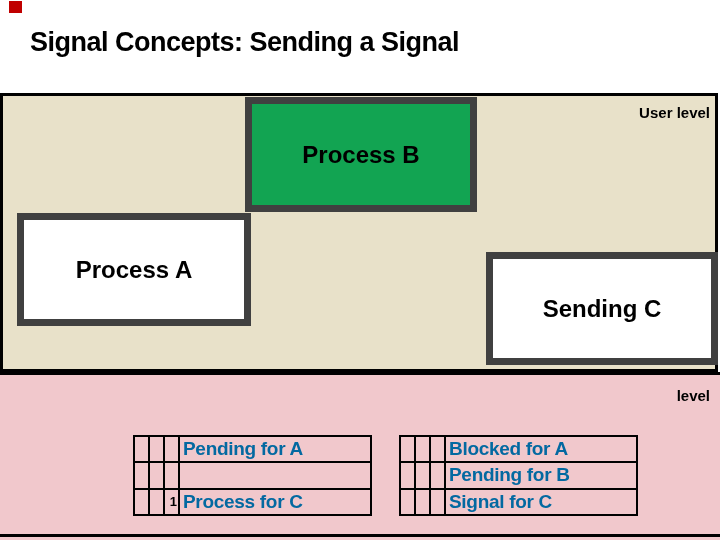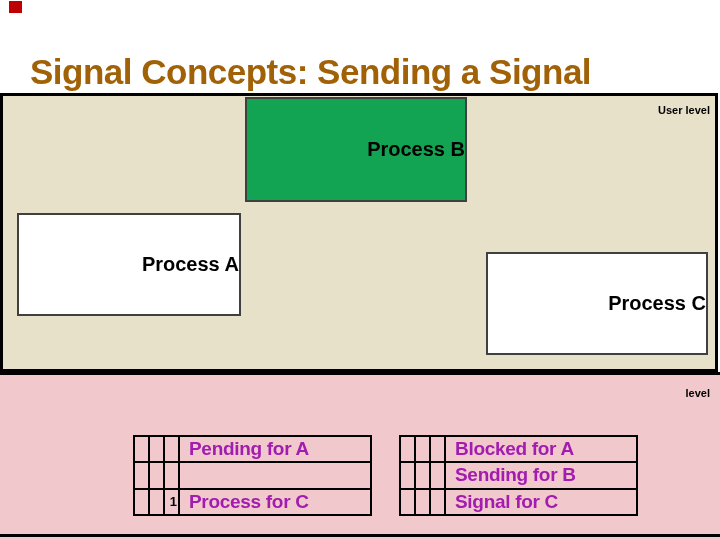--- a/index.html
+++ b/index.html
@@ -21,26 +21,26 @@
     position: absolute;
     left: 9px;
     top: 1px;
     width: 13px;
     height: 12px;
     background: #c00000;
   }
   .title {
     position: absolute;
     left: 30px;
-    top: 52px;
+    top: 27px;
     margin: 0;
-    font-size: 35px;
+    font-size: 27px;
     font-weight: 700;
     letter-spacing: -0.5px;
-    color: #a16207;
+    color: #000000;
     white-space: nowrap;
   }
   
   .user-area {
     position: absolute;
     left: 0;
     top: 93px;
     width: 712px;
     height: 273px;
     background: #e8e1c9;
@@ -60,35 +60,35 @@
     position: absolute;
     left: 0;
     top: 534px;
     width: 720px;
     height: 3px;
     background: #000000;
   }
   .area-label {
     position: absolute;
     right: 10px;
-    font-size: 11px;
+    font-size: 15px;
     font-weight: 700;
     color: #000000;
   }
   .user-label  { top: 104px; }
   .kernel-label { top: 387px; }
 
   .process {
     position: absolute;
-    border: 2px solid #404040;
+    border: 7px solid #404040;
     background: #ffffff;
     display: flex;
     align-items: center;
-    justify-content: flex-end;
-    font-size: 20px;
+    justify-content: center;
+    font-size: 24px;
     font-weight: 700;
     color: #000000;
   }
   .process-b {
     left: 245px;
     top: 97px;
     width: 218px;
     height: 101px;
     background: #12a452;
   }
@@ -140,25 +140,25 @@
     font-weight: 700;
     color: #000000;
     padding-right: 1px;
     box-sizing: content-box;
   }
   .tcell.lbl {
     flex: 1;
     border-right: none;
     display: flex;
     align-items: center;
-    padding-left: 9px;
+    padding-left: 3px;
     font-size: 19px;
     font-weight: 700;
     letter-spacing: -0.3px;
-    color: #a21caf;
+    color: #0369a1;
     white-space: nowrap;
     overflow: hidden;
   }
 </style>
 </head>
 <body>
 
 <div class="slide">
 
   <div class="red-marker"></div>
@@ -172,21 +172,21 @@
   <div class="area-label user-label">User level</div>
   <div class="area-label kernel-label">level</div>
 
   <div class="process process-b">
     <span>Process B</span>
   </div>
   <div class="process process-a">
     <span>Process A</span>
   </div>
   <div class="process process-c">
-    <span>Process C</span>
+    <span>Sending C</span>
   </div>
 
   <div class="sigtable pending">
     <div class="trow">
       <div class="tcell n"></div>
       <div class="tcell n"></div>
       <div class="tcell n3"></div>
       <div class="tcell lbl">Pending for A</div>
     </div>
     <div class="trow">
@@ -206,21 +206,21 @@
     <div class="trow">
       <div class="tcell n"></div>
       <div class="tcell n"></div>
       <div class="tcell n3"></div>
       <div class="tcell lbl">Blocked for A</div>
     </div>
     <div class="trow">
       <div class="tcell n"></div>
       <div class="tcell n"></div>
       <div class="tcell n3"></div>
-      <div class="tcell lbl">Sending for B</div>
+      <div class="tcell lbl">Pending for B</div>
     </div>
     <div class="trow">
       <div class="tcell n"></div>
       <div class="tcell n"></div>
       <div class="tcell n3"></div>
       <div class="tcell lbl">Signal for C</div>
     </div>
   </div>
 
 </div>

